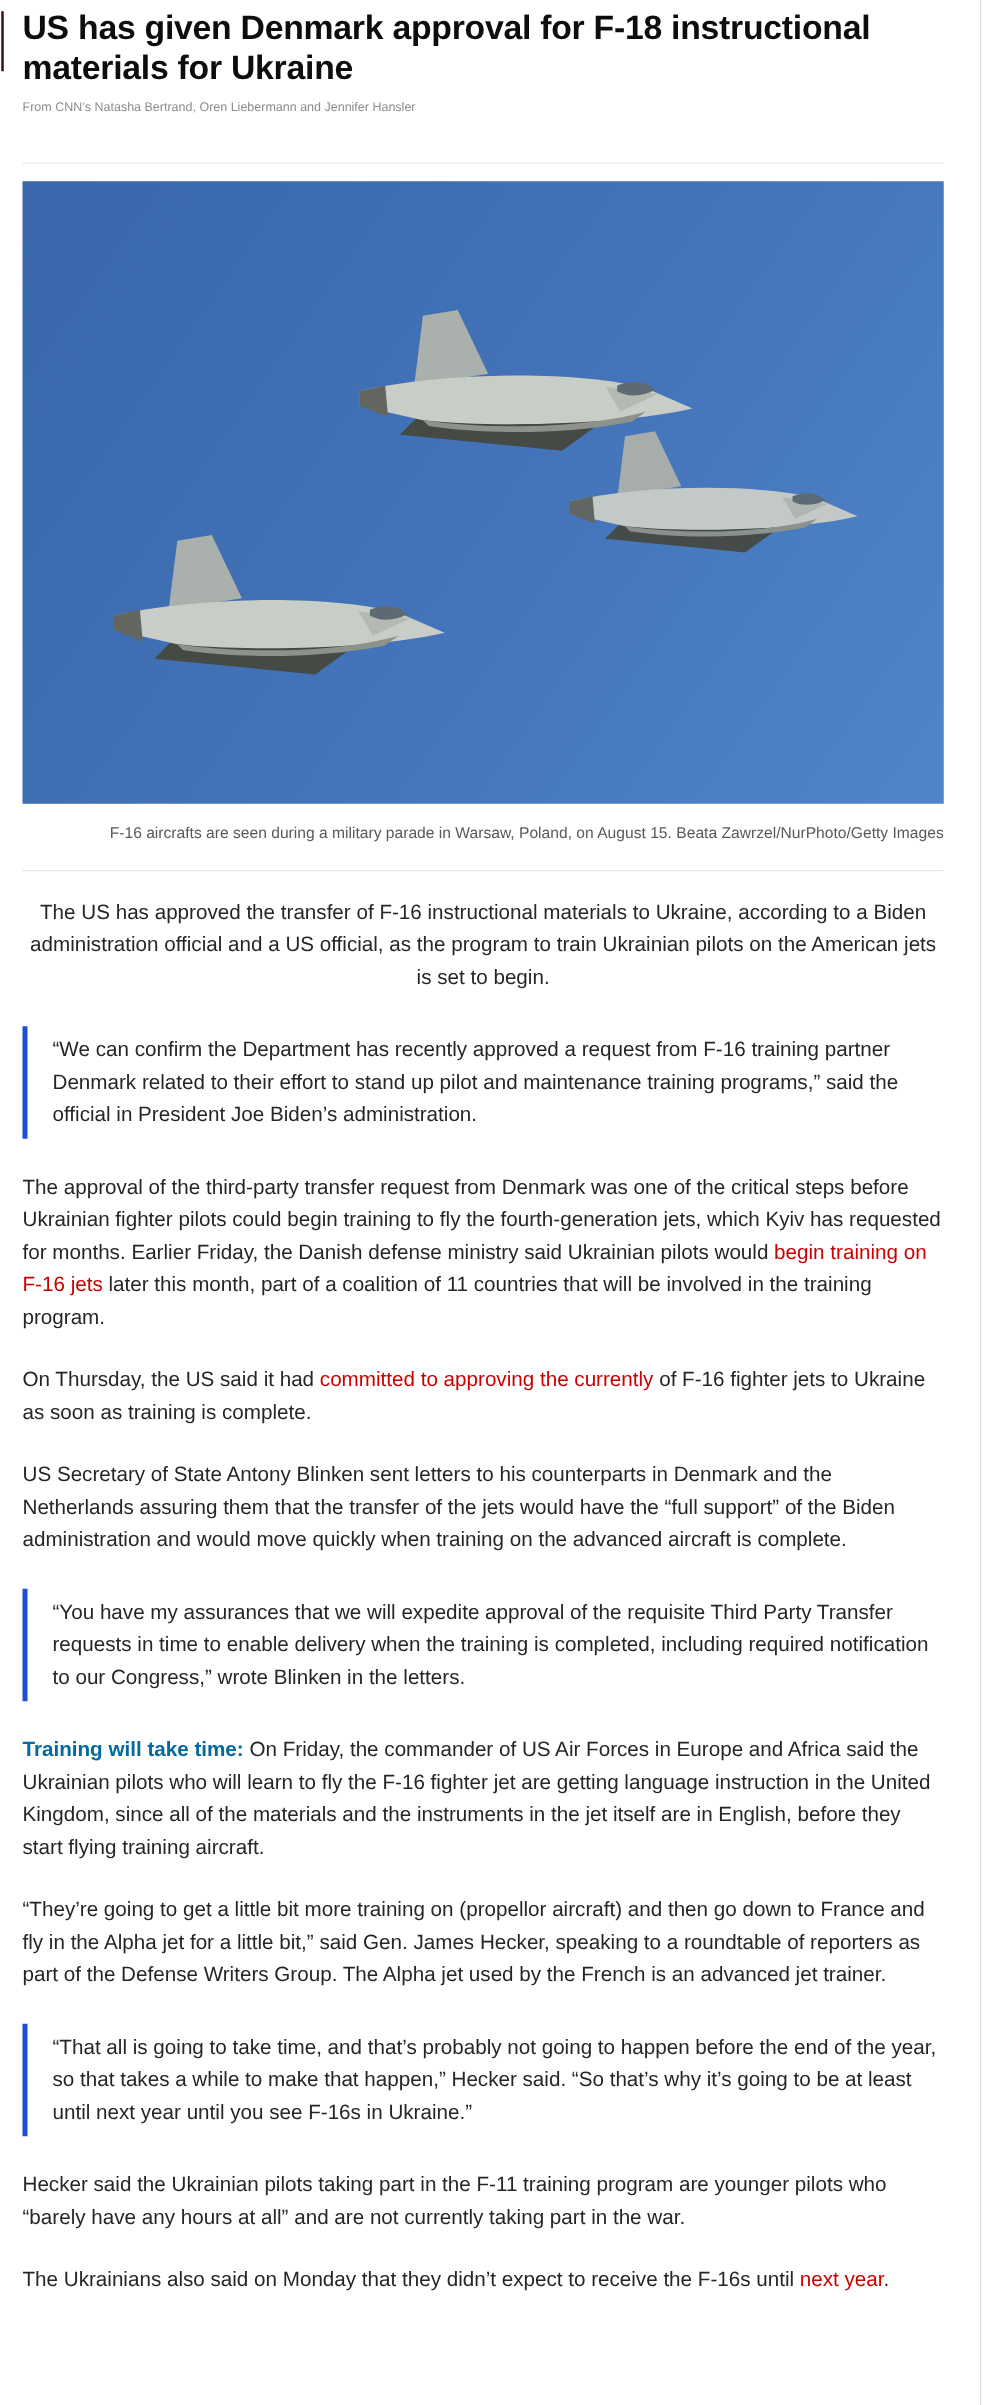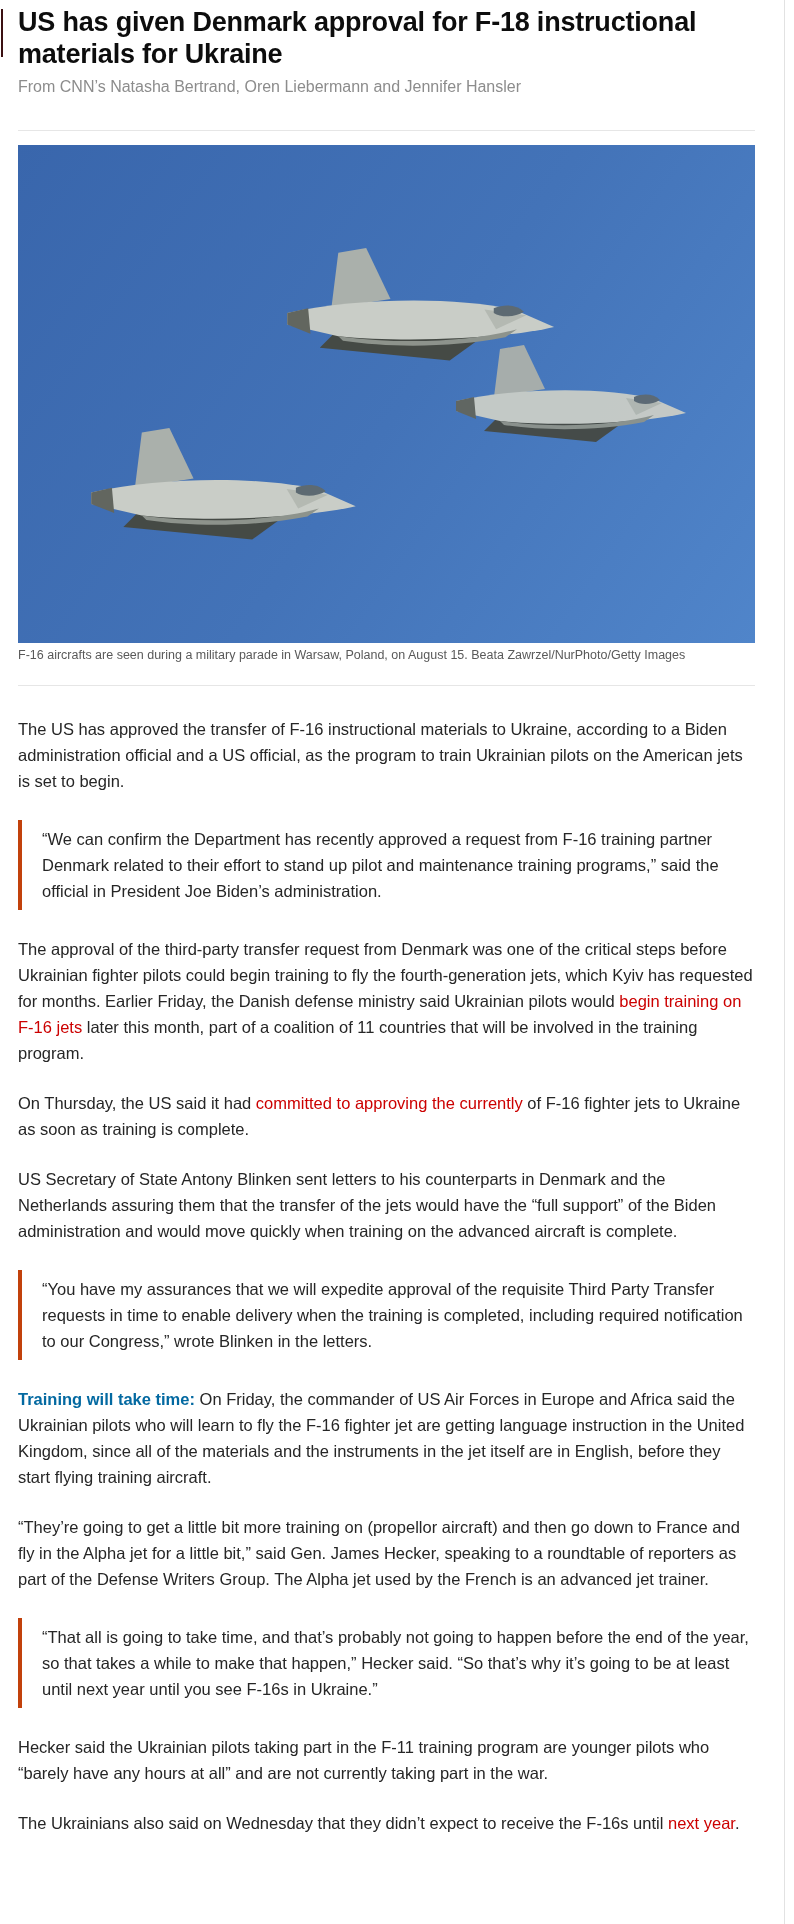--- a/index.html
+++ b/index.html
@@ -21,47 +21,47 @@
   .content {
     position: absolute; left: 18px; top: 0; width: 737px;
   }
   h1.headline {
     margin-top: 6px;
     font-size: 27px; line-height: 32px; font-weight: 700;
     color: #0d0d0d; letter-spacing: -0.2px;
   }
   .byline {
     margin-top: 9px;
-    font-size: 16px; line-height: 15px; color: #8c8c8c;
+    font-size: 10px; line-height: 15px; color: #8c8c8c;
   }
   .divider {
     border: none; border-top: 1px solid #e6e6e6; height: 0;
   }
   .divider-top { margin-top: 36px; }
   .divider-caption { margin-top: 21px; }
   .figure {
     margin-top: 14px;
     position: relative; width: 737px; height: 498px;
     background: linear-gradient(125deg, #3966ac 0%, #4373b8 52%, #5085ca 100%);
     overflow: hidden;
   }
   .figure svg { position: absolute; left: 0; top: 0; }
   .caption {
-    margin-top: 4px;
-    font-size: 12.5px; line-height: 17px; color: #595959;
+    margin-top: 15px;
+    font-size: 12.5px; line-height: 17px; color: #595959; text-align: right;
   }
   .article-body .body-p {
     font-size: 16.5px; line-height: 26px; color: #262626;
     margin: 24px 0;
   }
-  .article-body .body-p:first-child { margin-top: 30px; }
+  .article-body .body-p:first-child { margin-top: 20px; text-align: center; }
   .article-body blockquote.quote {
     margin: 26px 0;
     padding: 6px 0 6px 20px;
-    border-left: 4px solid #c2410c;
+    border-left: 4px solid #1d4ed8;
     font-size: 16.5px; line-height: 26px; color: #262626;
   }
   .seg { color: inherit; }
   .seg-bold { font-weight: 700; color: #0369a1; }
   a.seg-link { color: #cc0000; text-decoration: none; cursor: pointer; }
 </style>
 </head>
 <body>
 
 <div class="left-edge-bar"></div>
@@ -112,16 +112,16 @@
       <p class="body-p"><span class="seg">The US has approved the transfer of F-16 instructional materials to Ukraine, according to a Biden administration official and a US official, as the program to train Ukrainian pilots on the American jets is set to begin.</span></p>
       <blockquote class="quote"><span class="seg">“We can confirm the Department has recently approved a request from F-16 training partner Denmark related to their effort to stand up pilot and maintenance training programs,” said the official in President Joe Biden’s administration.</span></blockquote>
       <p class="body-p"><span class="seg">The approval of the third-party transfer request from Denmark was one of the critical steps before Ukrainian fighter pilots could begin training to fly the fourth-generation jets, which Kyiv has requested for months. Earlier Friday, the Danish defense ministry said Ukrainian pilots would </span><a class="seg-link" href="#">begin training on F-16 jets</a><span class="seg"> later this month, part of a coalition of 11 countries that will be involved in the training program.</span></p>
       <p class="body-p"><span class="seg">On Thursday, the US said it had </span><a class="seg-link" href="#">committed to approving the currently</a><span class="seg"> of F-16 fighter jets to Ukraine as soon as training is complete.</span></p>
       <p class="body-p"><span class="seg">US Secretary of State Antony Blinken sent letters to his counterparts in Denmark and the Netherlands assuring them that the transfer of the jets would have the “full support” of the Biden administration and would move quickly when training on the advanced aircraft is complete.</span></p>
       <blockquote class="quote"><span class="seg">“You have my assurances that we will expedite approval of the requisite Third Party Transfer requests in time to enable delivery when the training is completed, including required notification to our Congress,” wrote Blinken in the letters.</span></blockquote>
       <p class="body-p"><span class="seg-bold">Training will take time:</span><span class="seg"> On Friday, the commander of US Air Forces in Europe and Africa said the Ukrainian pilots who will learn to fly the F-16 fighter jet are getting language instruction in the United Kingdom, since all of the materials and the instruments in the jet itself are in English, before they start flying training aircraft.</span></p>
       <p class="body-p"><span class="seg">“They’re going to get a little bit more training on (propellor aircraft) and then go down to France and fly in the Alpha jet for a little bit,” said Gen. James Hecker, speaking to a roundtable of reporters as part of the Defense Writers Group. The Alpha jet used by the French is an advanced jet trainer.</span></p>
       <blockquote class="quote"><span class="seg">“That all is going to take time, and that’s probably not going to happen before the end of the year, so that takes a while to make that happen,” Hecker said. “So that’s why it’s going to be at least until next year until you see F-16s in Ukraine.”</span></blockquote>
       <p class="body-p"><span class="seg">Hecker said the Ukrainian pilots taking part in the F-11 training program are younger pilots who “barely have any hours at all” and are not currently taking part in the war.</span></p>
-      <p class="body-p"><span class="seg">The Ukrainians also said on Wednesday that they didn’t expect to receive the F-16s until </span><a class="seg-link" href="#">next year</a><span class="seg">.</span></p>
+      <p class="body-p"><span class="seg">The Ukrainians also said on Monday that they didn’t expect to receive the F-16s until </span><a class="seg-link" href="#">next year</a><span class="seg">.</span></p>
     </div>
 
 </div>
 
 </body></html>

